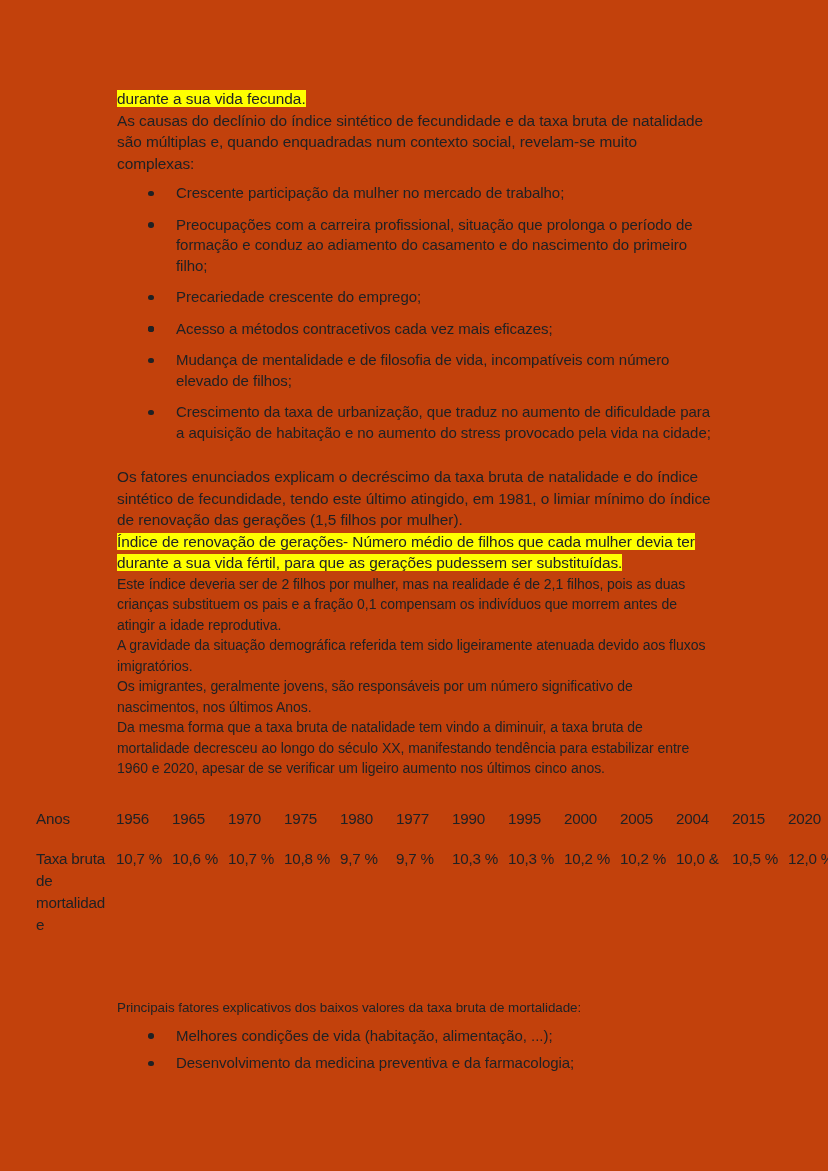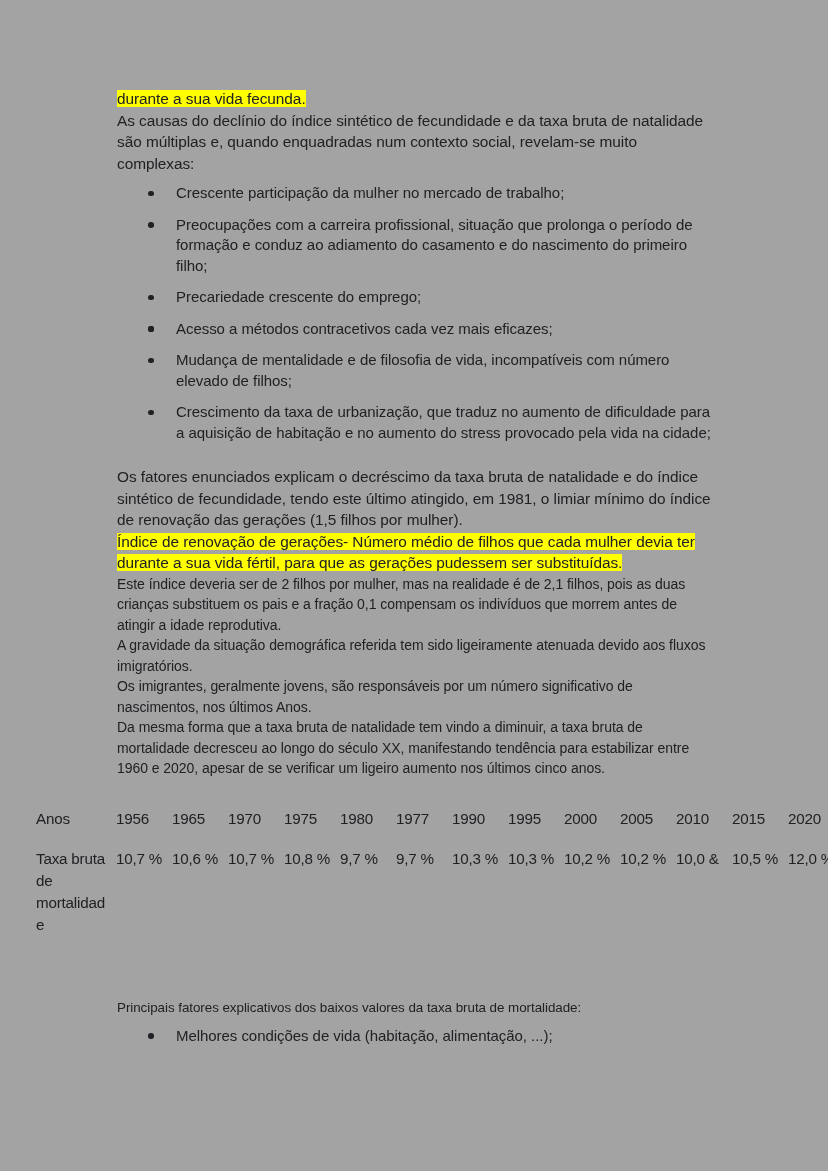--- a/index.html
+++ b/index.html
@@ -15,21 +15,21 @@
     font-family: "Liberation Sans", sans-serif;
     color: #1a1a1a;
     overflow: hidden;
   }
 
   .page {
     position: absolute;
     top: 0; left: 0;
     width: 828px;
     height: 1171px;
-    background: #a3a3a3;
+    background: #c2410c;
   }
 
   
   .content {
     position: absolute;
     left: 117px;
     top: 88px;
     width: 595px;
   }
 
@@ -186,21 +186,21 @@
         <td class="yearcol">1956</td>
         <td class="yearcol">1965</td>
         <td class="yearcol">1970</td>
         <td class="yearcol">1975</td>
         <td class="yearcol">1980</td>
         <td class="yearcol">1977</td>
         <td class="yearcol">1990</td>
         <td class="yearcol">1995</td>
         <td class="yearcol">2000</td>
         <td class="yearcol">2005</td>
-        <td class="yearcol">2010</td>
+        <td class="yearcol">2004</td>
         <td class="yearcol">2015</td>
         <td class="yearcol">2020</td>
       </tr>
       <tr class="data-row">
         <td class="rowlabel">Taxa bruta de mortalidade</td>
         <td class="yearcol">10,7 %</td>
         <td class="yearcol">10,6 %</td>
         <td class="yearcol">10,7 %</td>
         <td class="yearcol">10,8 %</td>
         <td class="yearcol">9,7 %</td>
@@ -214,16 +214,17 @@
         <td class="yearcol">12,0 %</td>
       </tr>
     </tbody>
       </table>
   </div>
 
   <div class="bottom">
     <p class="lead">Principais fatores explicativos dos baixos valores da taxa bruta de mortalidade:</p>
     <ul class="bullets bullets-tight">
       <li><span class="dot"></span><span>Melhores condições de vida (habitação, alimentação, ...);</span></li>
+      <li><span class="dot"></span><span>Desenvolvimento da medicina preventiva e da farmacologia;</span></li>
     </ul>
   </div>
 
 </div>
 
 </body></html>

